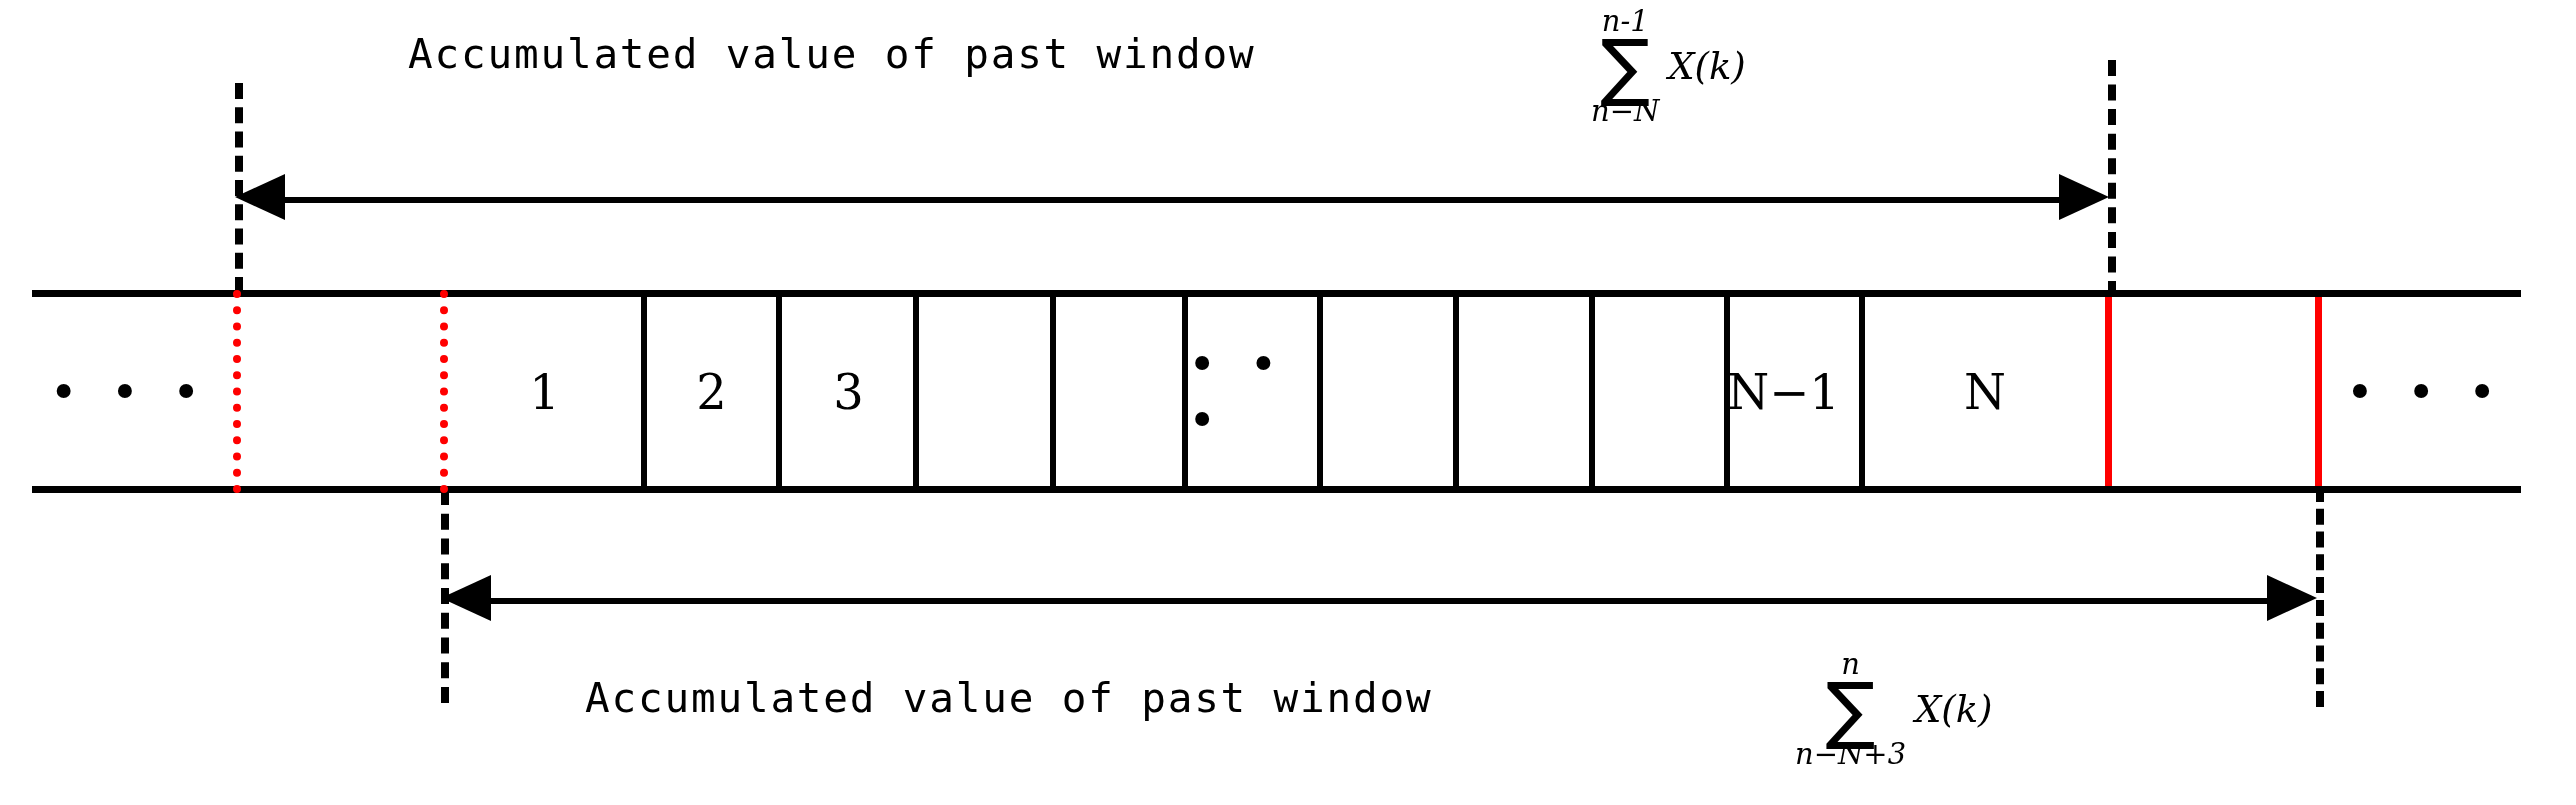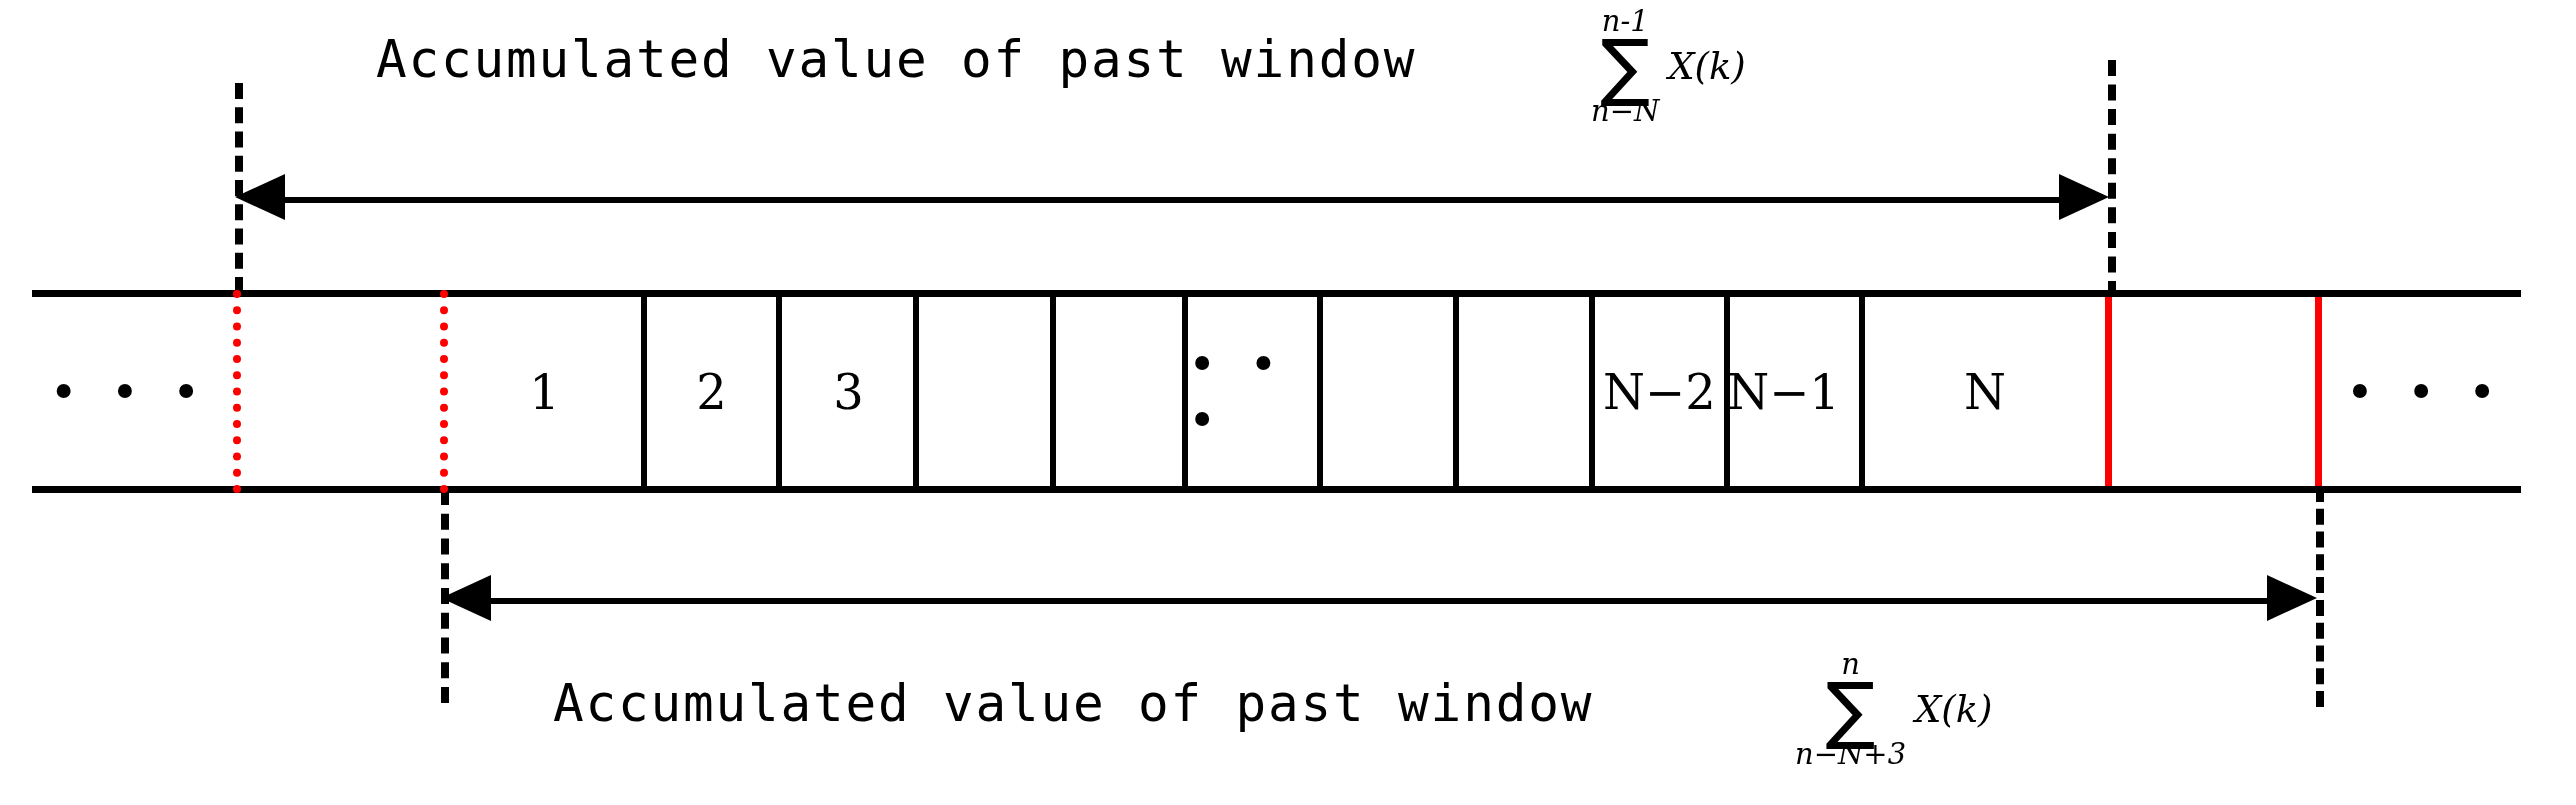--- a/index.html
+++ b/index.html
@@ -33,23 +33,23 @@
   .vdash{position:absolute;width:0;border-left:8px dashed #000;z-index:2;}
 
   
   .arrowline{position:absolute;height:6.2px;background:#000;z-index:3;}
   .arrowhead{position:absolute;width:0;height:0;z-index:3;
              border-top:23px solid transparent;border-bottom:23px solid transparent;}
   .arrowhead.left{border-right:50px solid #000;}
   .arrowhead.right{border-left:50px solid #000;}
 
   
-  .caption{position:absolute;font-size:51px;color:#000;white-space:nowrap;
+  .caption{position:absolute;font-size:41px;color:#000;white-space:nowrap;
            font-family:"DejaVu Sans Mono","Liberation Mono",monospace;
-           letter-spacing:1.8px;}
+           letter-spacing:1.8px;margin-left:32px;}
 
   
   .sum{position:absolute;display:flex;align-items:center;
        font-family:"DejaVu Serif","Liberation Serif",serif;}
   .sumstack{display:flex;flex-direction:column;align-items:center;line-height:1;}
   .sumlim{font-size:29px;font-style:italic;white-space:nowrap;}
   .sumsym{font-size:74px;line-height:0.82;font-family:"DejaVu Sans","Liberation Sans",sans-serif;}
   .sumbody{font-size:37px;font-style:italic;margin-left:8.8px;white-space:nowrap;}
 </style>
 </head>
@@ -98,21 +98,20 @@
 
     <div class="redsolid" style="left:2073px;"></div>
     <div class="redsolid" style="left:2283px;"></div>
 
     <div class="cell-label" style="left:416px;width:193px;">1</div>
     <div class="cell-label" style="left:615px;width:129px;">2</div>
     <div class="cell-label" style="left:751px;width:131px;">3</div>
     <div class="cell-label" style="left:888px;width:131px;"></div>
     <div class="cell-label" style="left:1156px;width:129px;letter-spacing:8.8px;">• • •</div>
     <div class="cell-label" style="left:1292px;width:129px;"></div>
-    <div class="cell-label" style="left:1563px;width:129px;">N−2</div>
     <div class="cell-label" style="left:1698px;width:107px;">N−1</div>
     <div class="cell-label" style="left:1833px;width:240px;">N</div>
 
     <div class="dots" style="left:2298px;width:191px;">• • •</div>
   </div>
 
   <div class="vdash" style="left:441px;top:489px;height:214px;"></div>
 
   <div class="vdash" style="left:2316px;top:486px;height:221px;"></div>
 

